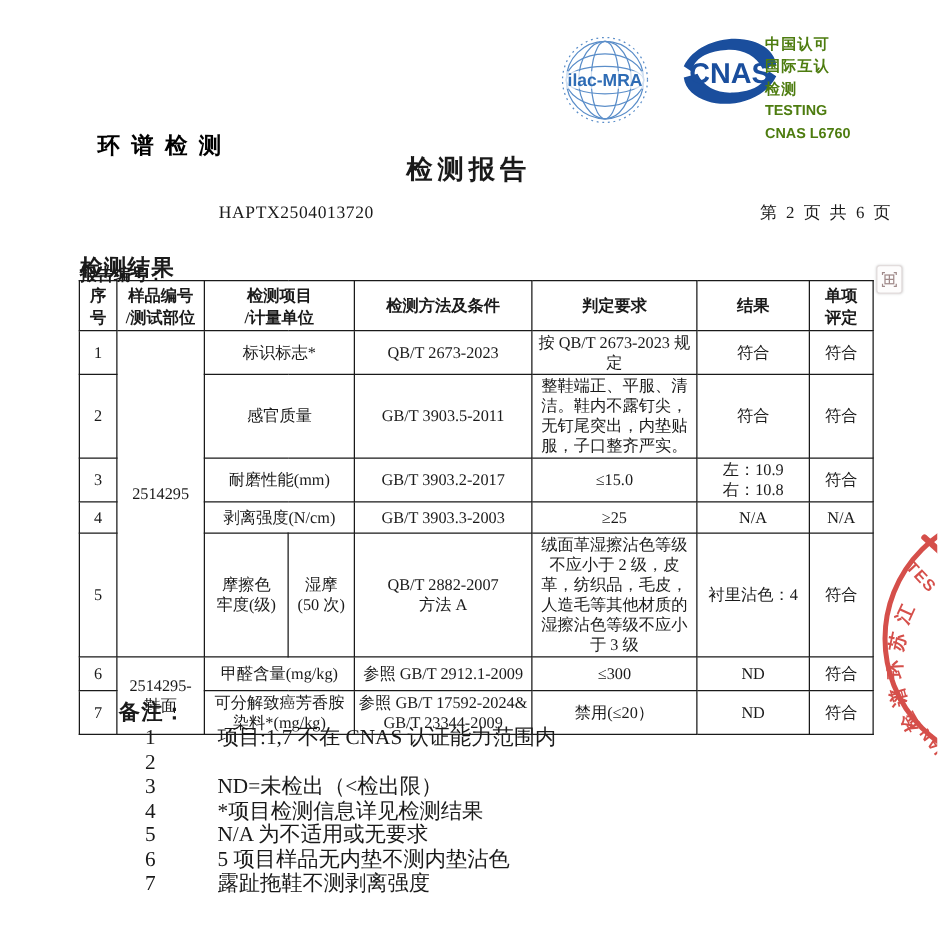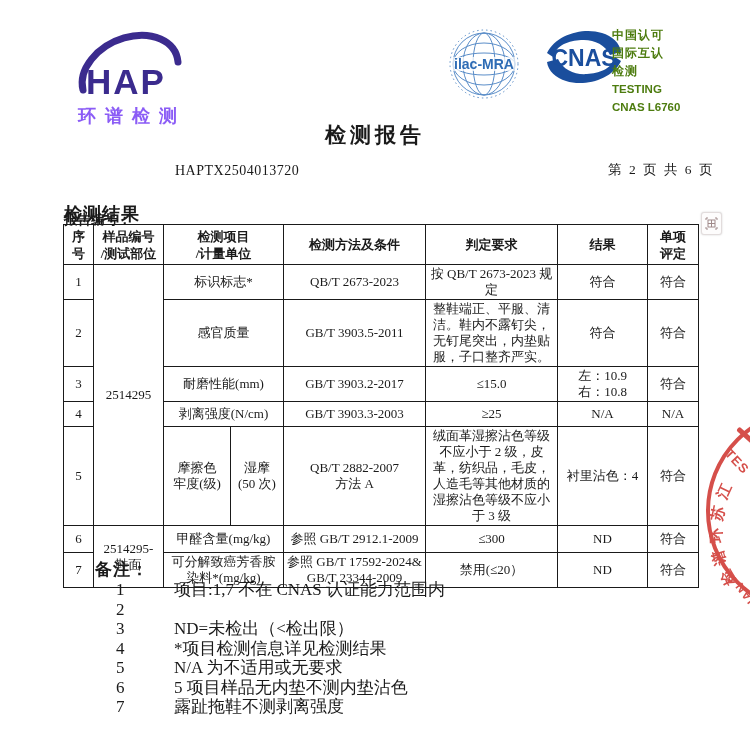--- a/index.html
+++ b/index.html
@@ -3,21 +3,21 @@
 <meta charset="utf-8">
 <style>
   html,body{margin:0;padding:0;}
   body{width:750px;height:750px;overflow:hidden;background:#fff;
        font-family:"Liberation Serif","DejaVu Serif",serif;color:#1a1a1a;}
   .page{position:relative;width:750px;height:750px;background:#fff;overflow:hidden;}
 
   
   .hap-logo{position:absolute;left:56px;top:8px;}
   .hap-company{position:absolute;left:78px;top:104px;font-size:18px;font-weight:bold;
-               letter-spacing:9px;color:#8b5cf6;white-space:nowrap;}
+               letter-spacing:9px;color:#000000;white-space:nowrap;}
   .ilac{position:absolute;left:449px;top:26px;}
   .cnas{position:absolute;left:542px;top:27px;}
   .accred{position:absolute;left:612px;top:26px;line-height:18px;color:#4d7c0f;
           font-weight:bold;font-size:12px;font-family:"Liberation Sans","DejaVu Sans",sans-serif;}
   .accred div{letter-spacing:1px;}
   .accred div:nth-child(4),.accred div:nth-child(5){letter-spacing:0;font-size:11.5px;}
 
   .title{position:absolute;left:0;top:121px;width:750px;text-align:center;
          font-size:21px;font-weight:bold;letter-spacing:4px;}
   .repnum-label{position:absolute;left:64px;top:163px;font-size:13.5px;font-weight:bold;margin-top:48px;}
@@ -60,26 +60,20 @@
   .st-c5{left:15px;top:160px;font-size:15px;transform:rotate(-120deg);}
   .st-bot{left:27px;top:178px;font-size:12px;letter-spacing:1px;transform:rotate(233deg);}
   .st-dash{position:absolute;left:28px;top:28px;width:30px;height:5px;background:#d03732;
            transform:rotate(42deg);border-radius:2px;}
 </style>
 </head>
 <body>
 
 <div class="page">
 
-  <div class="hap-logo">
-    <svg width="138" height="98" viewBox="0 0 138 98">
-      <path d="M 27 82 A 50 36 -24 1 1 122 54" fill="none" stroke="#3b2b8e" stroke-width="7" stroke-linecap="round"></path>
-      <text x="30" y="86" font-size="35" font-weight="bold" fill="#3b2b8e" letter-spacing="2" font-family="Liberation Sans, DejaVu Sans, sans-serif">HAP</text>
-    </svg>
-  </div>
   <div class="hap-company">环谱检测</div>
 
   <div class="ilac">
     <svg width="70" height="76" viewBox="0 0 70 76">
       <g stroke="#5b8ec9" fill="none" stroke-width="1">
         <circle cx="35" cy="38" r="31"></circle>
         <circle cx="35" cy="38" r="34" stroke-dasharray="1.5,3"></circle>
         <ellipse cx="35" cy="38" rx="31" ry="11"></ellipse>
         <ellipse cx="35" cy="38" rx="31" ry="21"></ellipse>
         <ellipse cx="35" cy="38" rx="11" ry="31"></ellipse>

